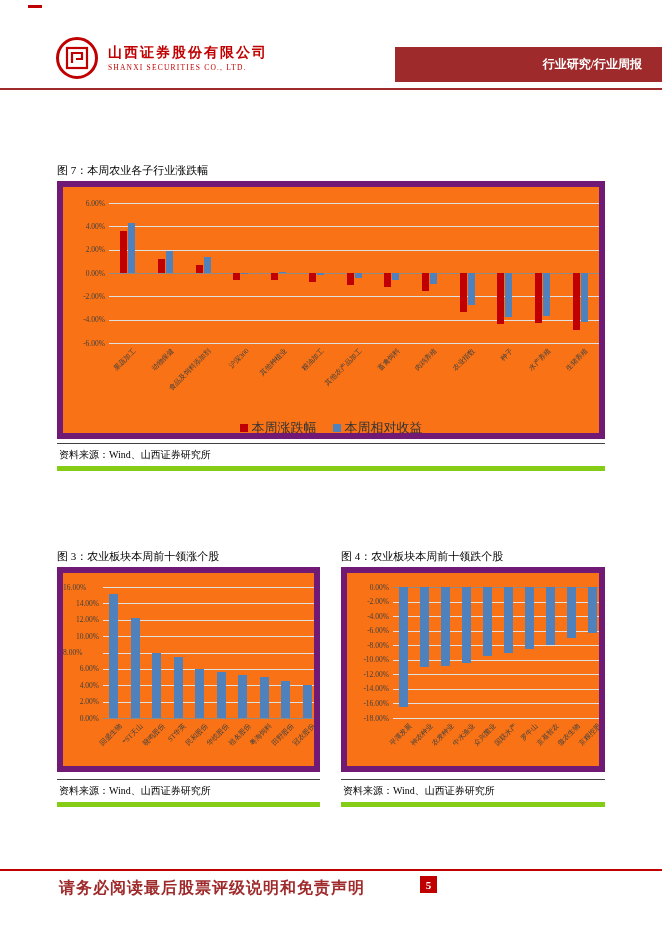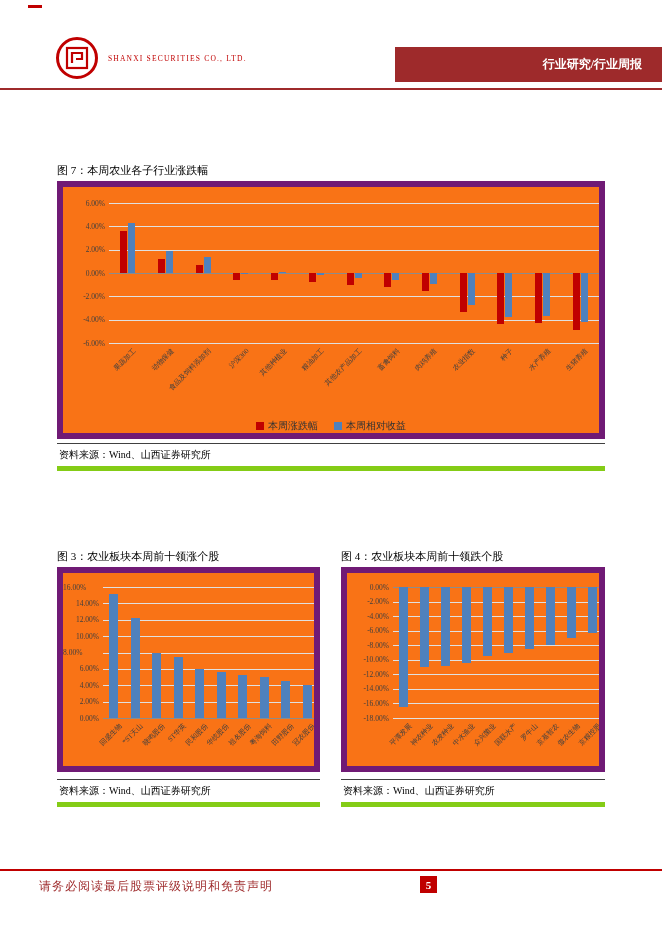--- a/index.html
+++ b/index.html
@@ -26,40 +26,41 @@
   #chart3{left:57px;top:567px;width:263px;height:205px;}
   #chart4{left:341px;top:567px;width:264px;height:205px;}
   .source{
     position:absolute;border-top:1px solid #404040;border-bottom:5px solid #84cc16;
     padding:4px 0 4px 2px;font-size:10px;color:#000;box-sizing:border-box;
   }
   .source1{left:57px;top:443px;width:548px;}
   .source3{left:57px;top:779px;width:263px;}
   .source4{left:341px;top:779px;width:264px;}
   .footer-rule{position:absolute;left:0;top:869px;width:662px;height:2px;background:#C00000;}
-  .disclaimer{position:absolute;left:39px;top:878px;font-size:12px;font-weight:normal;color:#9E2A2B;letter-spacing:1px;}
+  .disclaimer{position:absolute;left:59px;top:878px;font-size:16px;font-weight:bold;color:#9E2A2B;letter-spacing:1px;}
   .pagebox{
     position:absolute;left:420px;top:876px;width:17px;height:17px;background:#C00000;
     color:#fff;display:flex;align-items:center;justify-content:center;font-size:11px;font-weight:bold;
   }
 </style>
 </head>
 <body>
 
 <div class="page">
 
   <div class="corner-mark"></div>
 
   <div class="logo-wrap">
     <svg width="44" height="44" viewBox="0 0 44 44">
       <circle cx="22" cy="22" r="19.5" fill="none" stroke="#C00000" stroke-width="3"></circle>
       <rect x="12" y="12" width="20" height="20" fill="none" stroke="#C00000" stroke-width="2.2"></rect>
       <path d="M17 27 V17 h10 v6 h-6" fill="none" stroke="#C00000" stroke-width="2.2"></path>
     </svg>
     <div>
+      <div class="company-cn">山西证券股份有限公司</div>
       <div class="company-en">SHANXI SECURITIES CO., LTD.</div>
     </div>
   </div>
 
   <div class="banner">
     <span>行业研究/行业周报</span>
   </div>
 
   <div class="header-rule"></div>
 
@@ -111,21 +112,21 @@
       <div style="position: absolute; left: 318.1px; top: 160px; width: 90px; text-align: right; font-size: 7px; color: rgb(63, 63, 63); line-height: 8px; white-space: nowrap; transform: rotate(-45deg); transform-origin: 100% 0px;">农业指数</div>
       <div style="position: absolute; left: 434.3px; top: 86px; width: 7px; height: 51.3px; background: rgb(192, 0, 0);"></div>
       <div style="position: absolute; left: 442.3px; top: 86px; width: 7px; height: 44.3px; background: rgb(79, 129, 189);"></div>
       <div style="position: absolute; left: 355.8px; top: 160px; width: 90px; text-align: right; font-size: 7px; color: rgb(63, 63, 63); line-height: 8px; white-space: nowrap; transform: rotate(-45deg); transform-origin: 100% 0px;">种子</div>
       <div style="position: absolute; left: 472px; top: 86px; width: 7px; height: 50.2px; background: rgb(192, 0, 0);"></div>
       <div style="position: absolute; left: 480px; top: 86px; width: 7px; height: 43.2px; background: rgb(79, 129, 189);"></div>
       <div style="position: absolute; left: 393.5px; top: 160px; width: 90px; text-align: right; font-size: 7px; color: rgb(63, 63, 63); line-height: 8px; white-space: nowrap; transform: rotate(-45deg); transform-origin: 100% 0px;">水产养殖</div>
       <div style="position: absolute; left: 509.7px; top: 86px; width: 7px; height: 57.2px; background: rgb(192, 0, 0);"></div>
       <div style="position: absolute; left: 517.7px; top: 86px; width: 7px; height: 49px; background: rgb(79, 129, 189);"></div>
       <div style="position: absolute; left: 431.2px; top: 160px; width: 90px; text-align: right; font-size: 7px; color: rgb(63, 63, 63); line-height: 8px; white-space: nowrap; transform: rotate(-45deg); transform-origin: 100% 0px;">生猪养殖</div>
-      <div style="position: absolute; left: 0px; right: 0px; top: 232px; display: flex; justify-content: center; gap: 16px; font-size: 10px; color: rgb(51, 51, 51); align-items: center;">
+      <div style="position: absolute; left: 0px; right: 0px; top: 232px; display: flex; justify-content: center; gap: 16px; font-size: 13px; color: rgb(51, 51, 51); align-items: center;">
         <div style="display: flex; align-items: center; gap: 4px;">
           <div style="width: 8px; height: 8px; background: rgb(192, 0, 0);"></div>
           <div style="">本周涨跌幅</div>
         </div>
         <div style="display: flex; align-items: center; gap: 4px;">
           <div style="width: 8px; height: 8px; background: rgb(79, 129, 189);"></div>
           <div style="">本周相对收益</div>
         </div>
       </div>
     </div>

